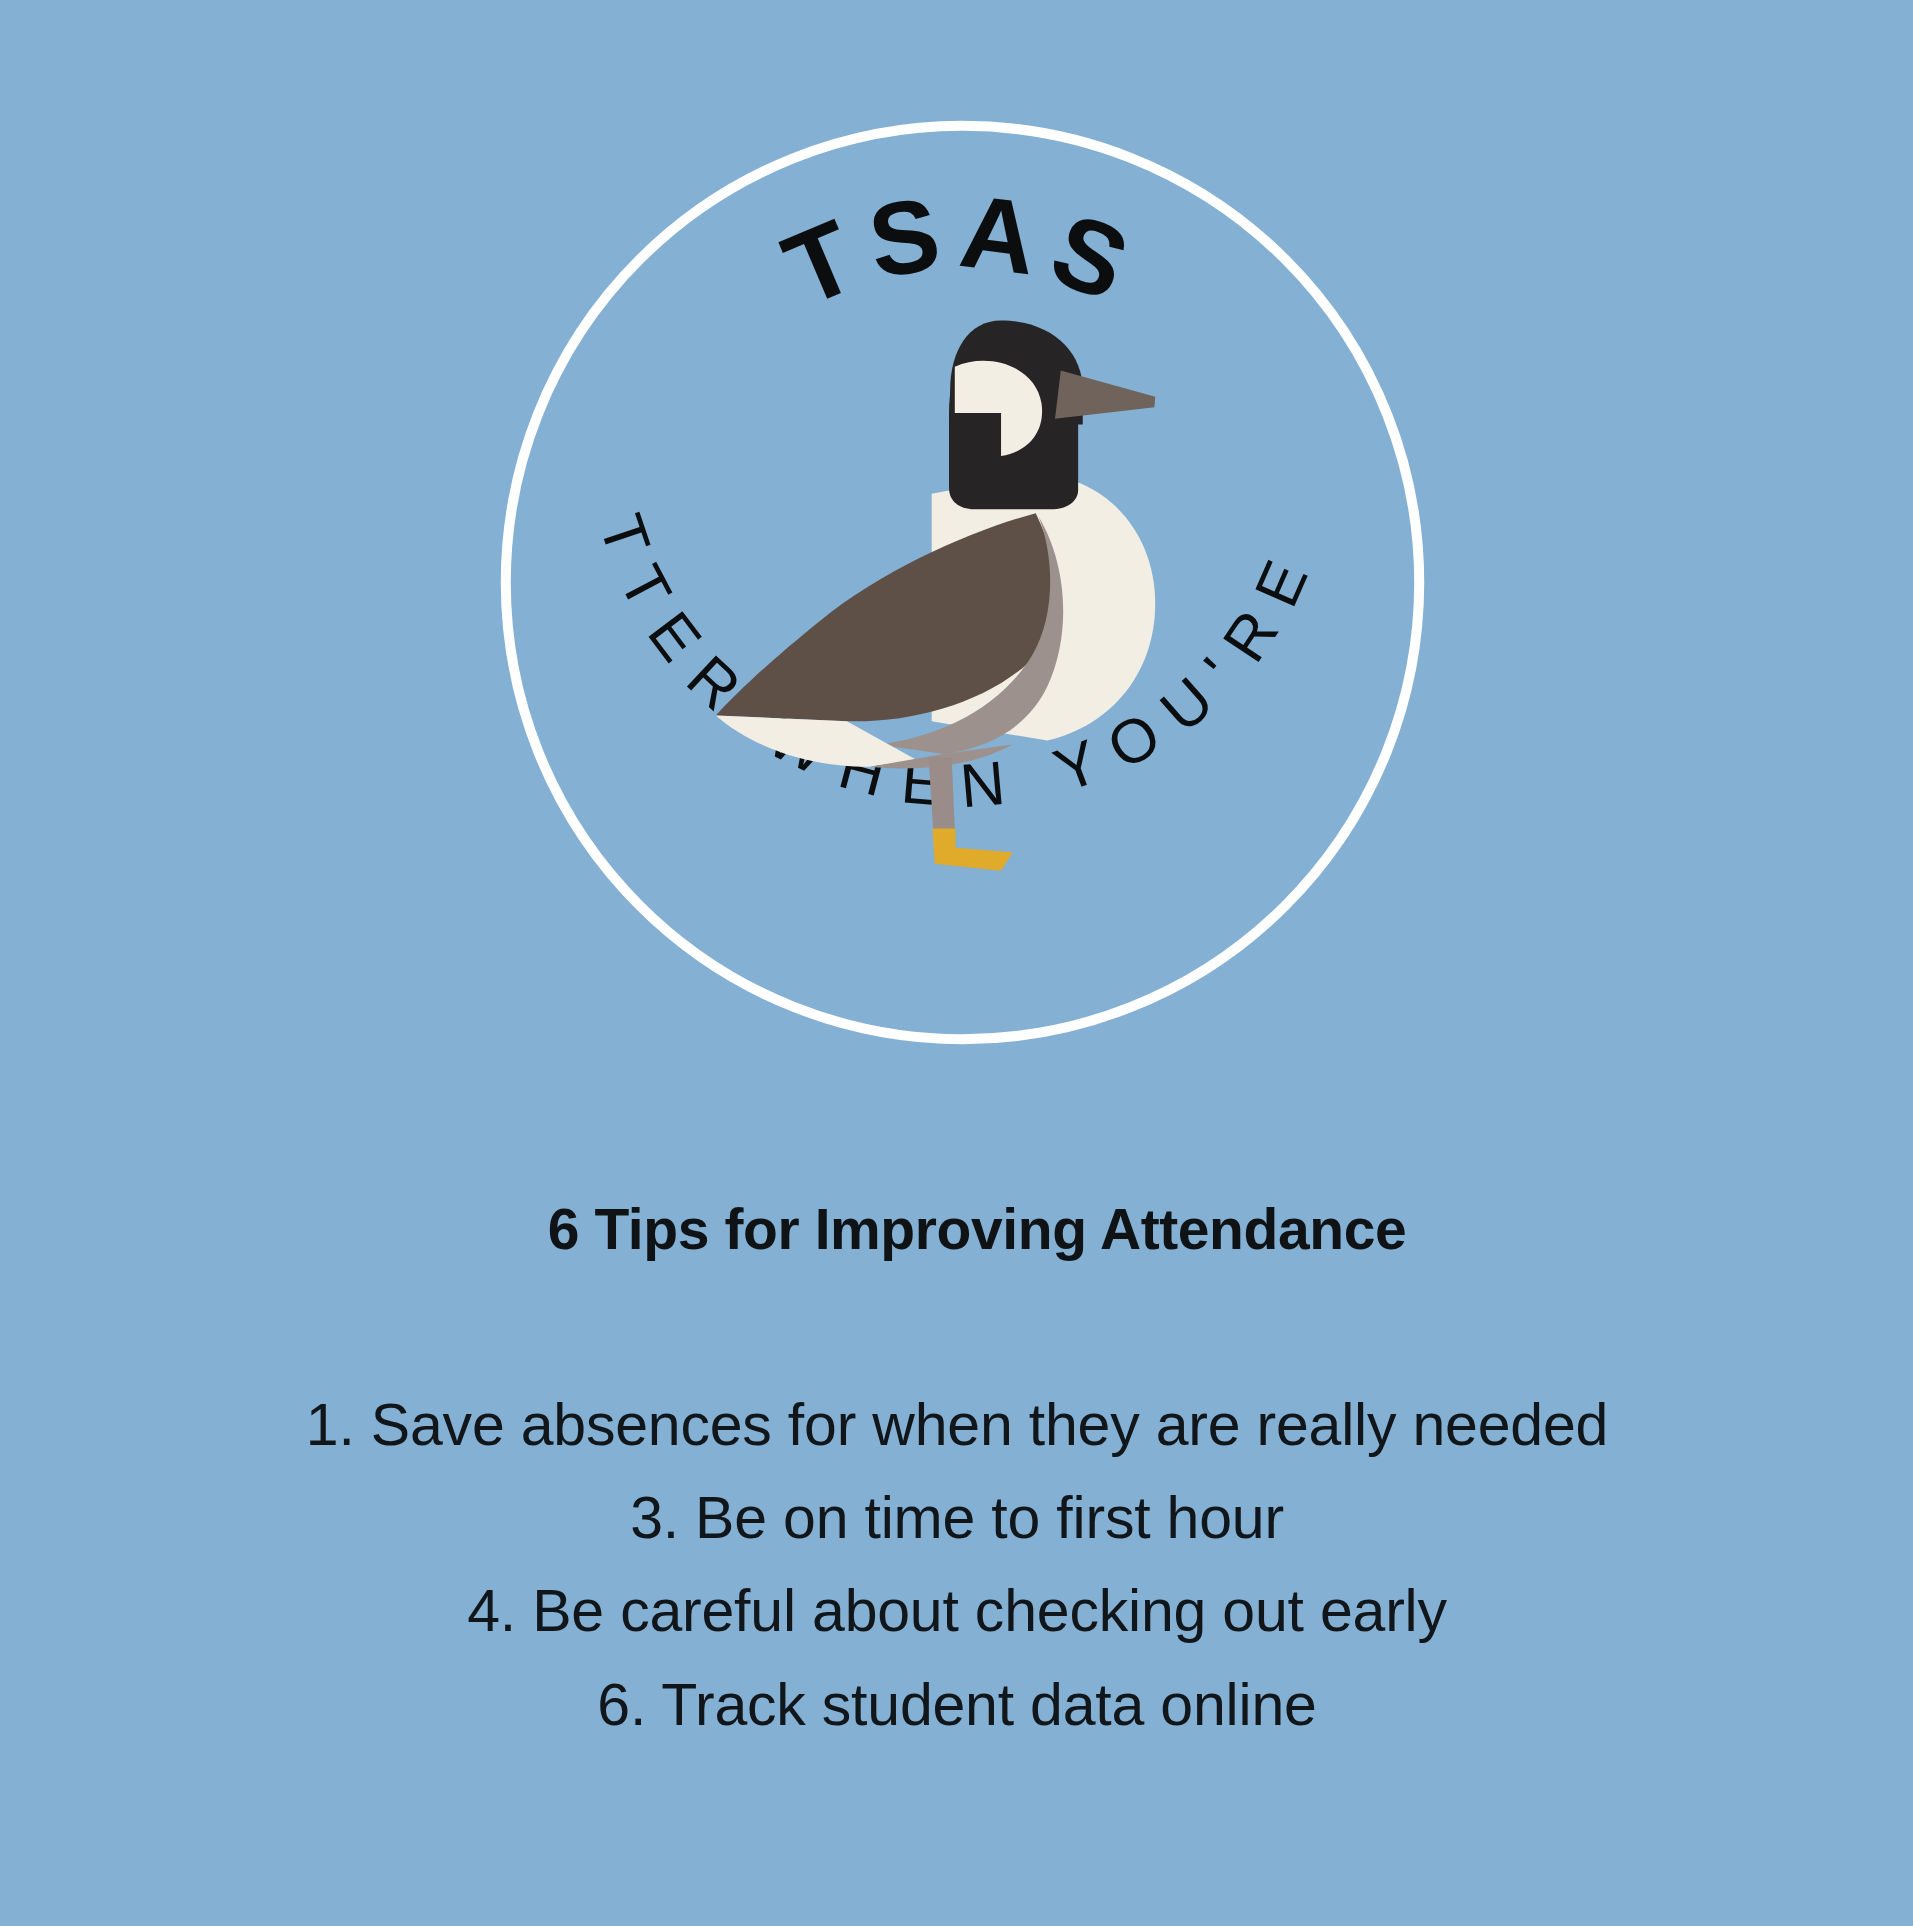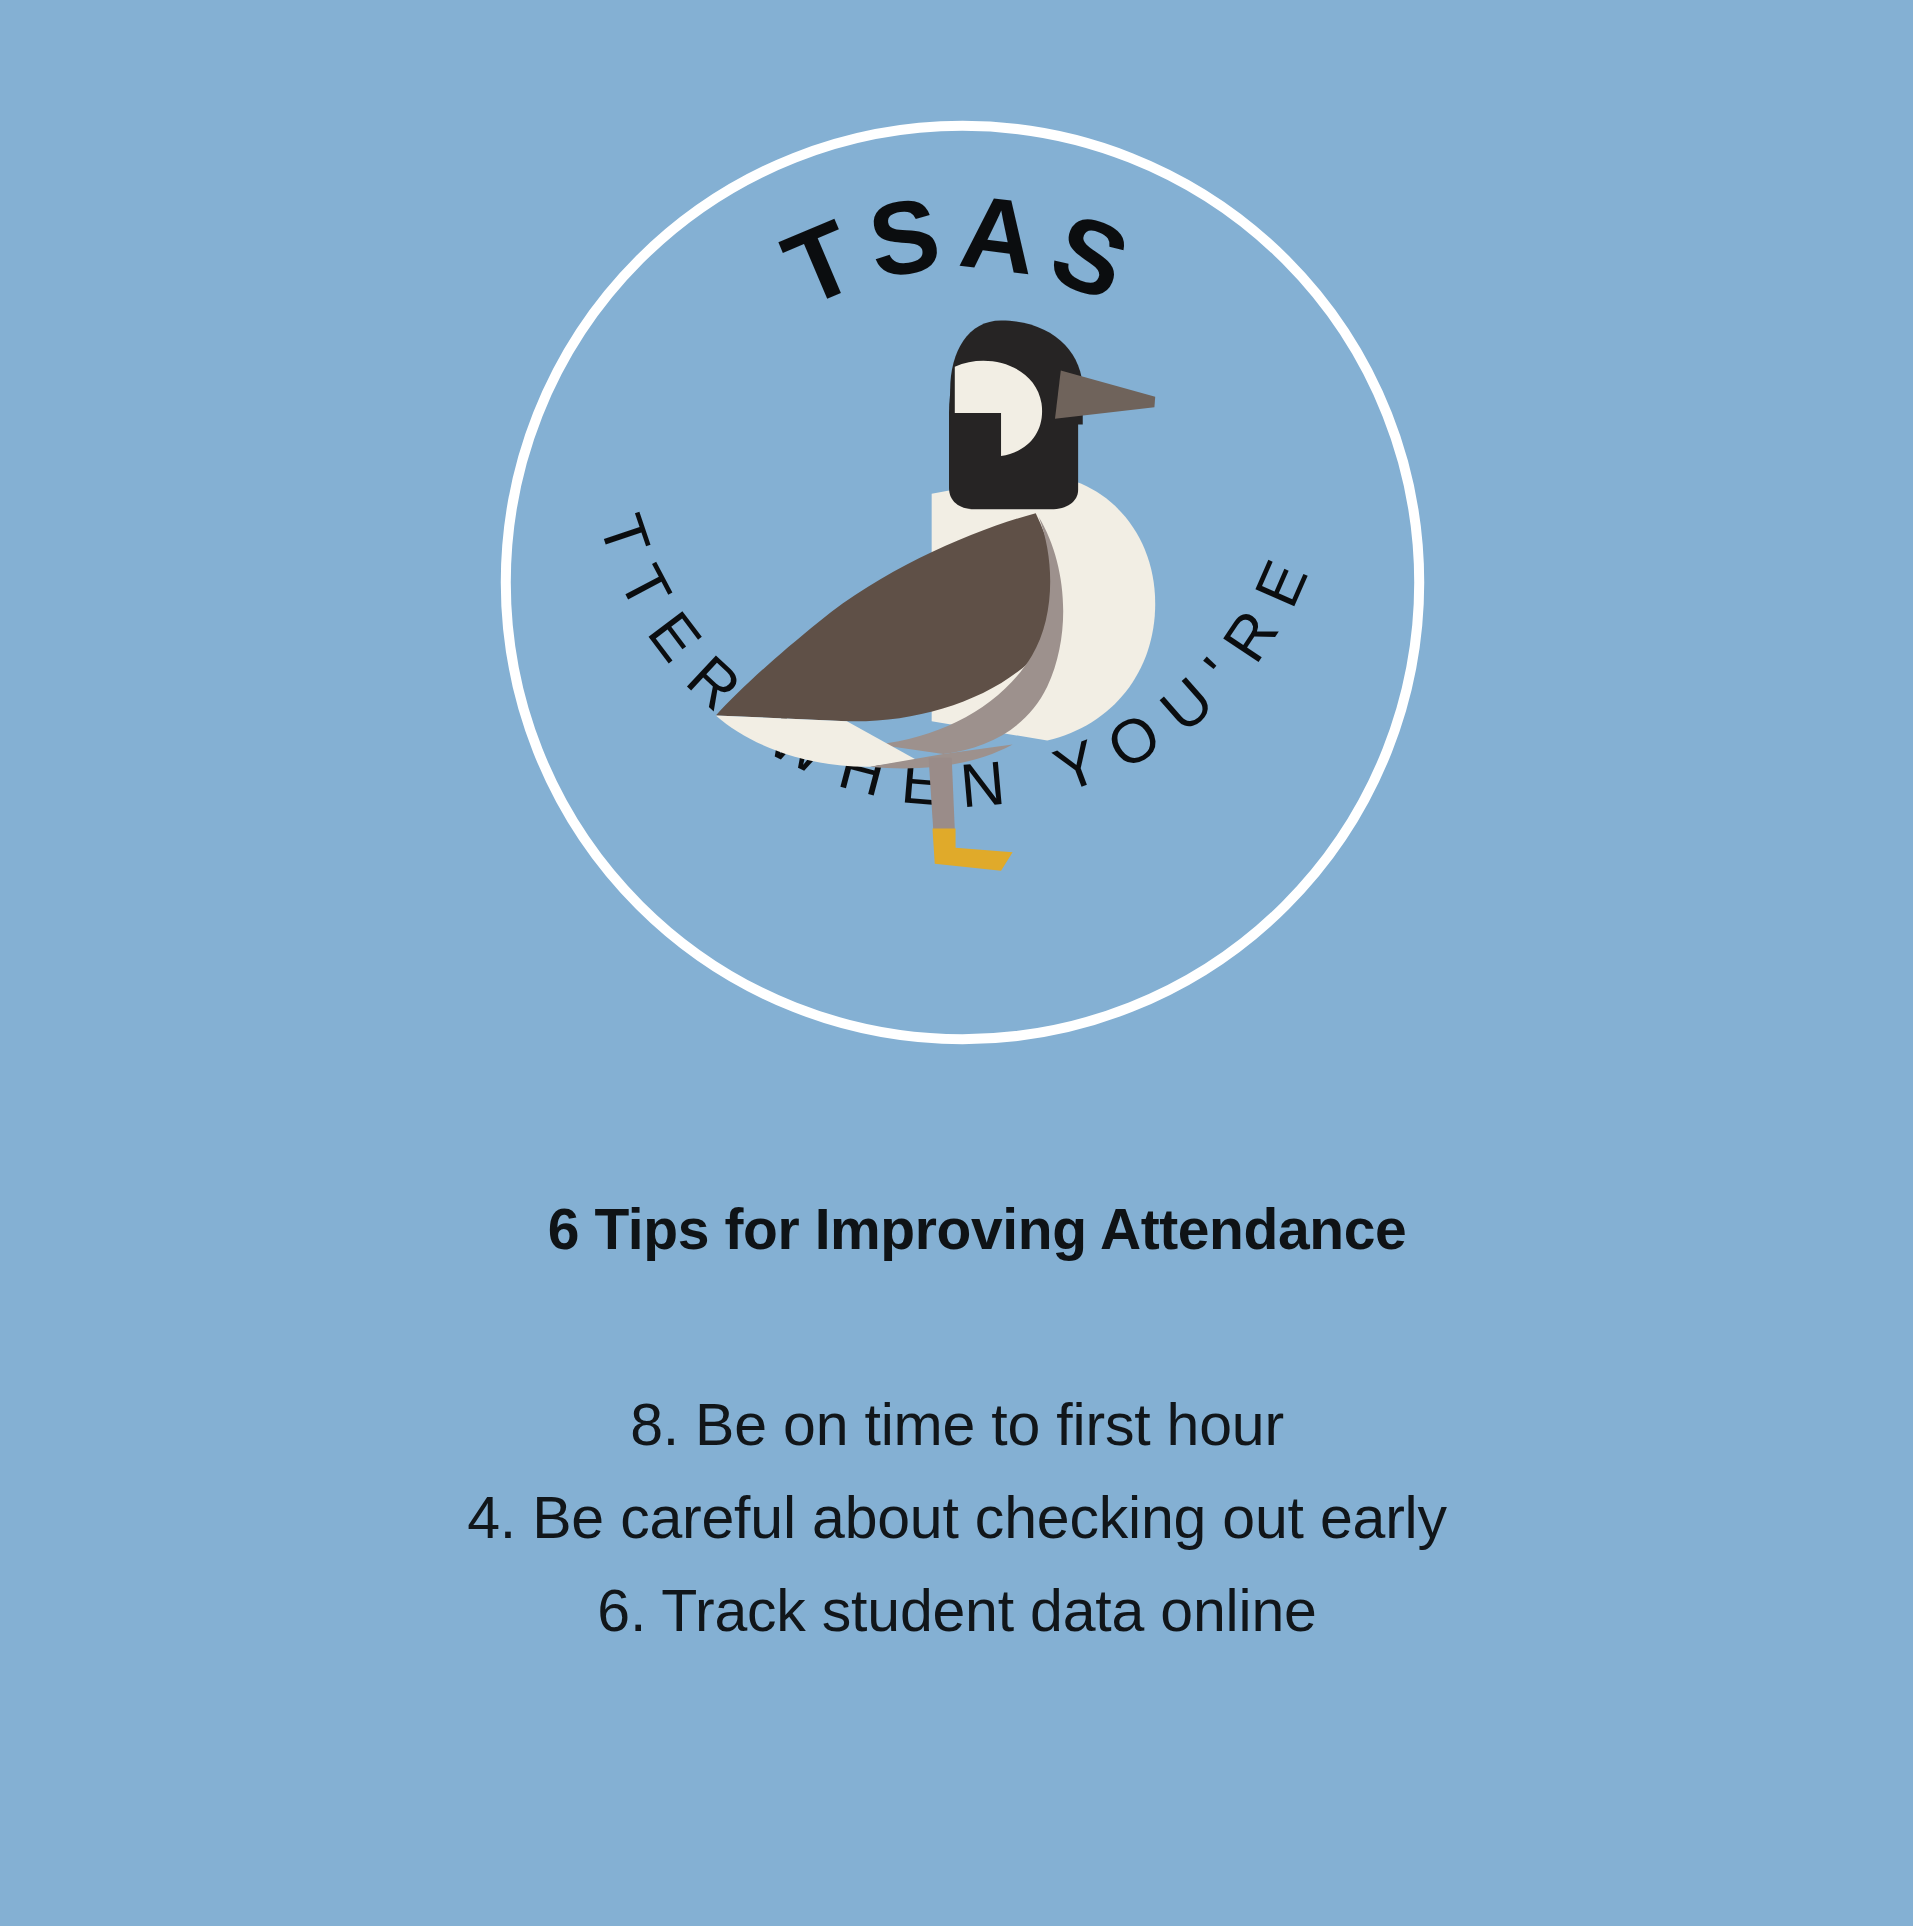--- a/index.html
+++ b/index.html
@@ -147,19 +147,20 @@
                  L 1700,718
                  L 1698,745
                  L 1440,775 Z" fill="#6f635b"></path>
       </g>
     </svg>
   </div>
 
   <h1 id="headline">6 Tips for Improving Attendance</h1>
 
   <ul id="tips">
-    <li>8. Be on time to first hour</li>
+    <li>1. Save absences for when they are really needed</li>
+    <li>3. Be on time to first hour</li>
     <li>4. Be careful about checking out early</li>
     <li>6. Track student data online</li>
   </ul>
 
 </div>
 
 
 </body></html>

